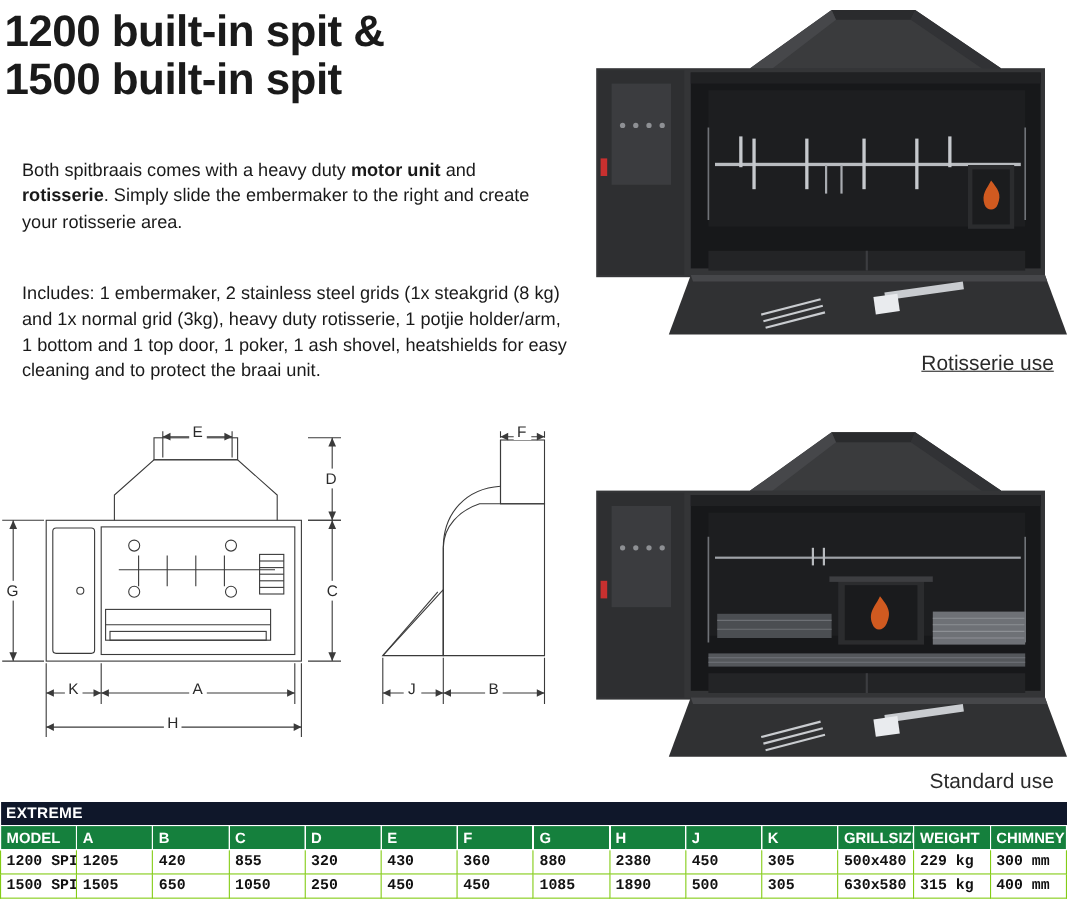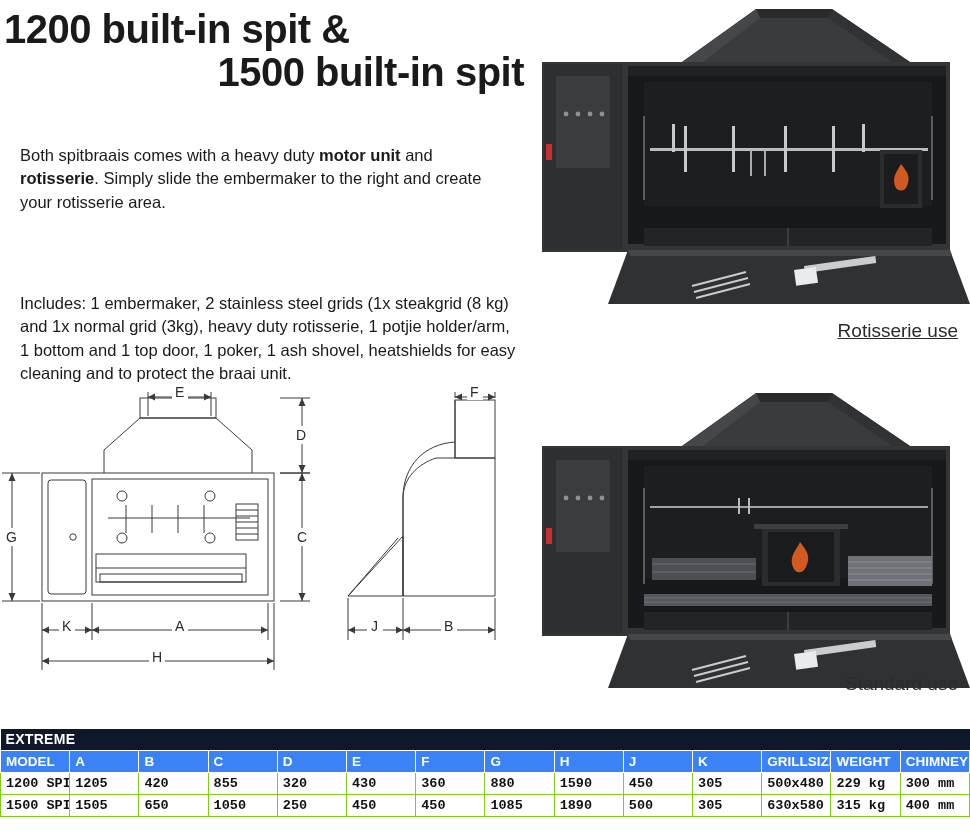--- a/index.html
+++ b/index.html
@@ -16,31 +16,31 @@
   
   .headline {
     position: absolute;
     left: 4px; top: 8px;
     width: 520px;
     font-size: 40px;
     font-weight: bold;
     line-height: 1.08;
     letter-spacing: -0.5px;
   }
-  .headline .l2 { display: block; text-align: right; }
+  .headline .l2 { display: block; }
 
   .para {
     position: absolute;
     left: 20px;
     width: 496px;
     font-size: 16.5px;
     line-height: 1.42;
   }
   .para1 { top: 144px; }
-  .para2 { top: 256px; margin-top: 36px; }
+  .para2 { top: 256px; }
   .para b { font-weight: bold; }
 
   
   .drawings {
     position: absolute;
     left: 0; top: 378px;
     width: 524px; height: 320px;
   }
   .drawings svg { display: block; }
 
@@ -53,21 +53,21 @@
   .photo-bottom { left: 532px; top: 388px; width: 438px; height: 310px; }
 
   .caption {
     position: absolute;
     right: 12px;
     font-size: 19px;
     color: #2b2b2b;
     text-align: right;
   }
   .caption-top { top: 320px; text-decoration: underline; }
-  .caption-bottom { top: 673px; }
+  .caption-bottom { top: 700px; }
 
   
   .table-wrap {
     position: absolute;
     left: 0; top: 729px;
     width: 970px;
   }
   table.spec {
     border-collapse: collapse;
     width: 970px;
@@ -85,21 +85,21 @@
   }
   tr.brandrow td {
     background: #0f172a;
     color: #ffffff;
     font-size: 14px;
     letter-spacing: 0.3px;
     border: none;
     height: 21px;
   }
   tr.headrow td {
-    background: #3b82f6;
+    background: #15803d;
     color: #ffffff;
     border-color: #ffffff;
   }
   tr.datarow td {
     background: #ffffff;
     color: #111111;
     border: 1px solid #84cc16;
     font-family: Liberation Mono, monospace;
   }
   .c-model { width: 138px; }
@@ -422,21 +422,21 @@
         </tr>
         <tr class="datarow">
           <td class="c-model">1200 SPIT</td>
           <td class="c-dim">1205</td>
           <td class="c-dim">420</td>
           <td class="c-dim">855</td>
           <td class="c-dim">320</td>
           <td class="c-dim">430</td>
           <td class="c-dim">360</td>
           <td class="c-dim">880</td>
-          <td class="c-dim">1590</td>
+          <td class="c-dim">2380</td>
           <td class="c-dim">450</td>
           <td class="c-dim">305</td>
           <td class="c-grill">500x480 (2x)</td>
           <td class="c-weight">229 kg</td>
           <td class="c-chim">300 mm</td>
         </tr>
         <tr class="datarow">
           <td class="c-model">1500 SPIT</td>
           <td class="c-dim">1505</td>
           <td class="c-dim">650</td>

